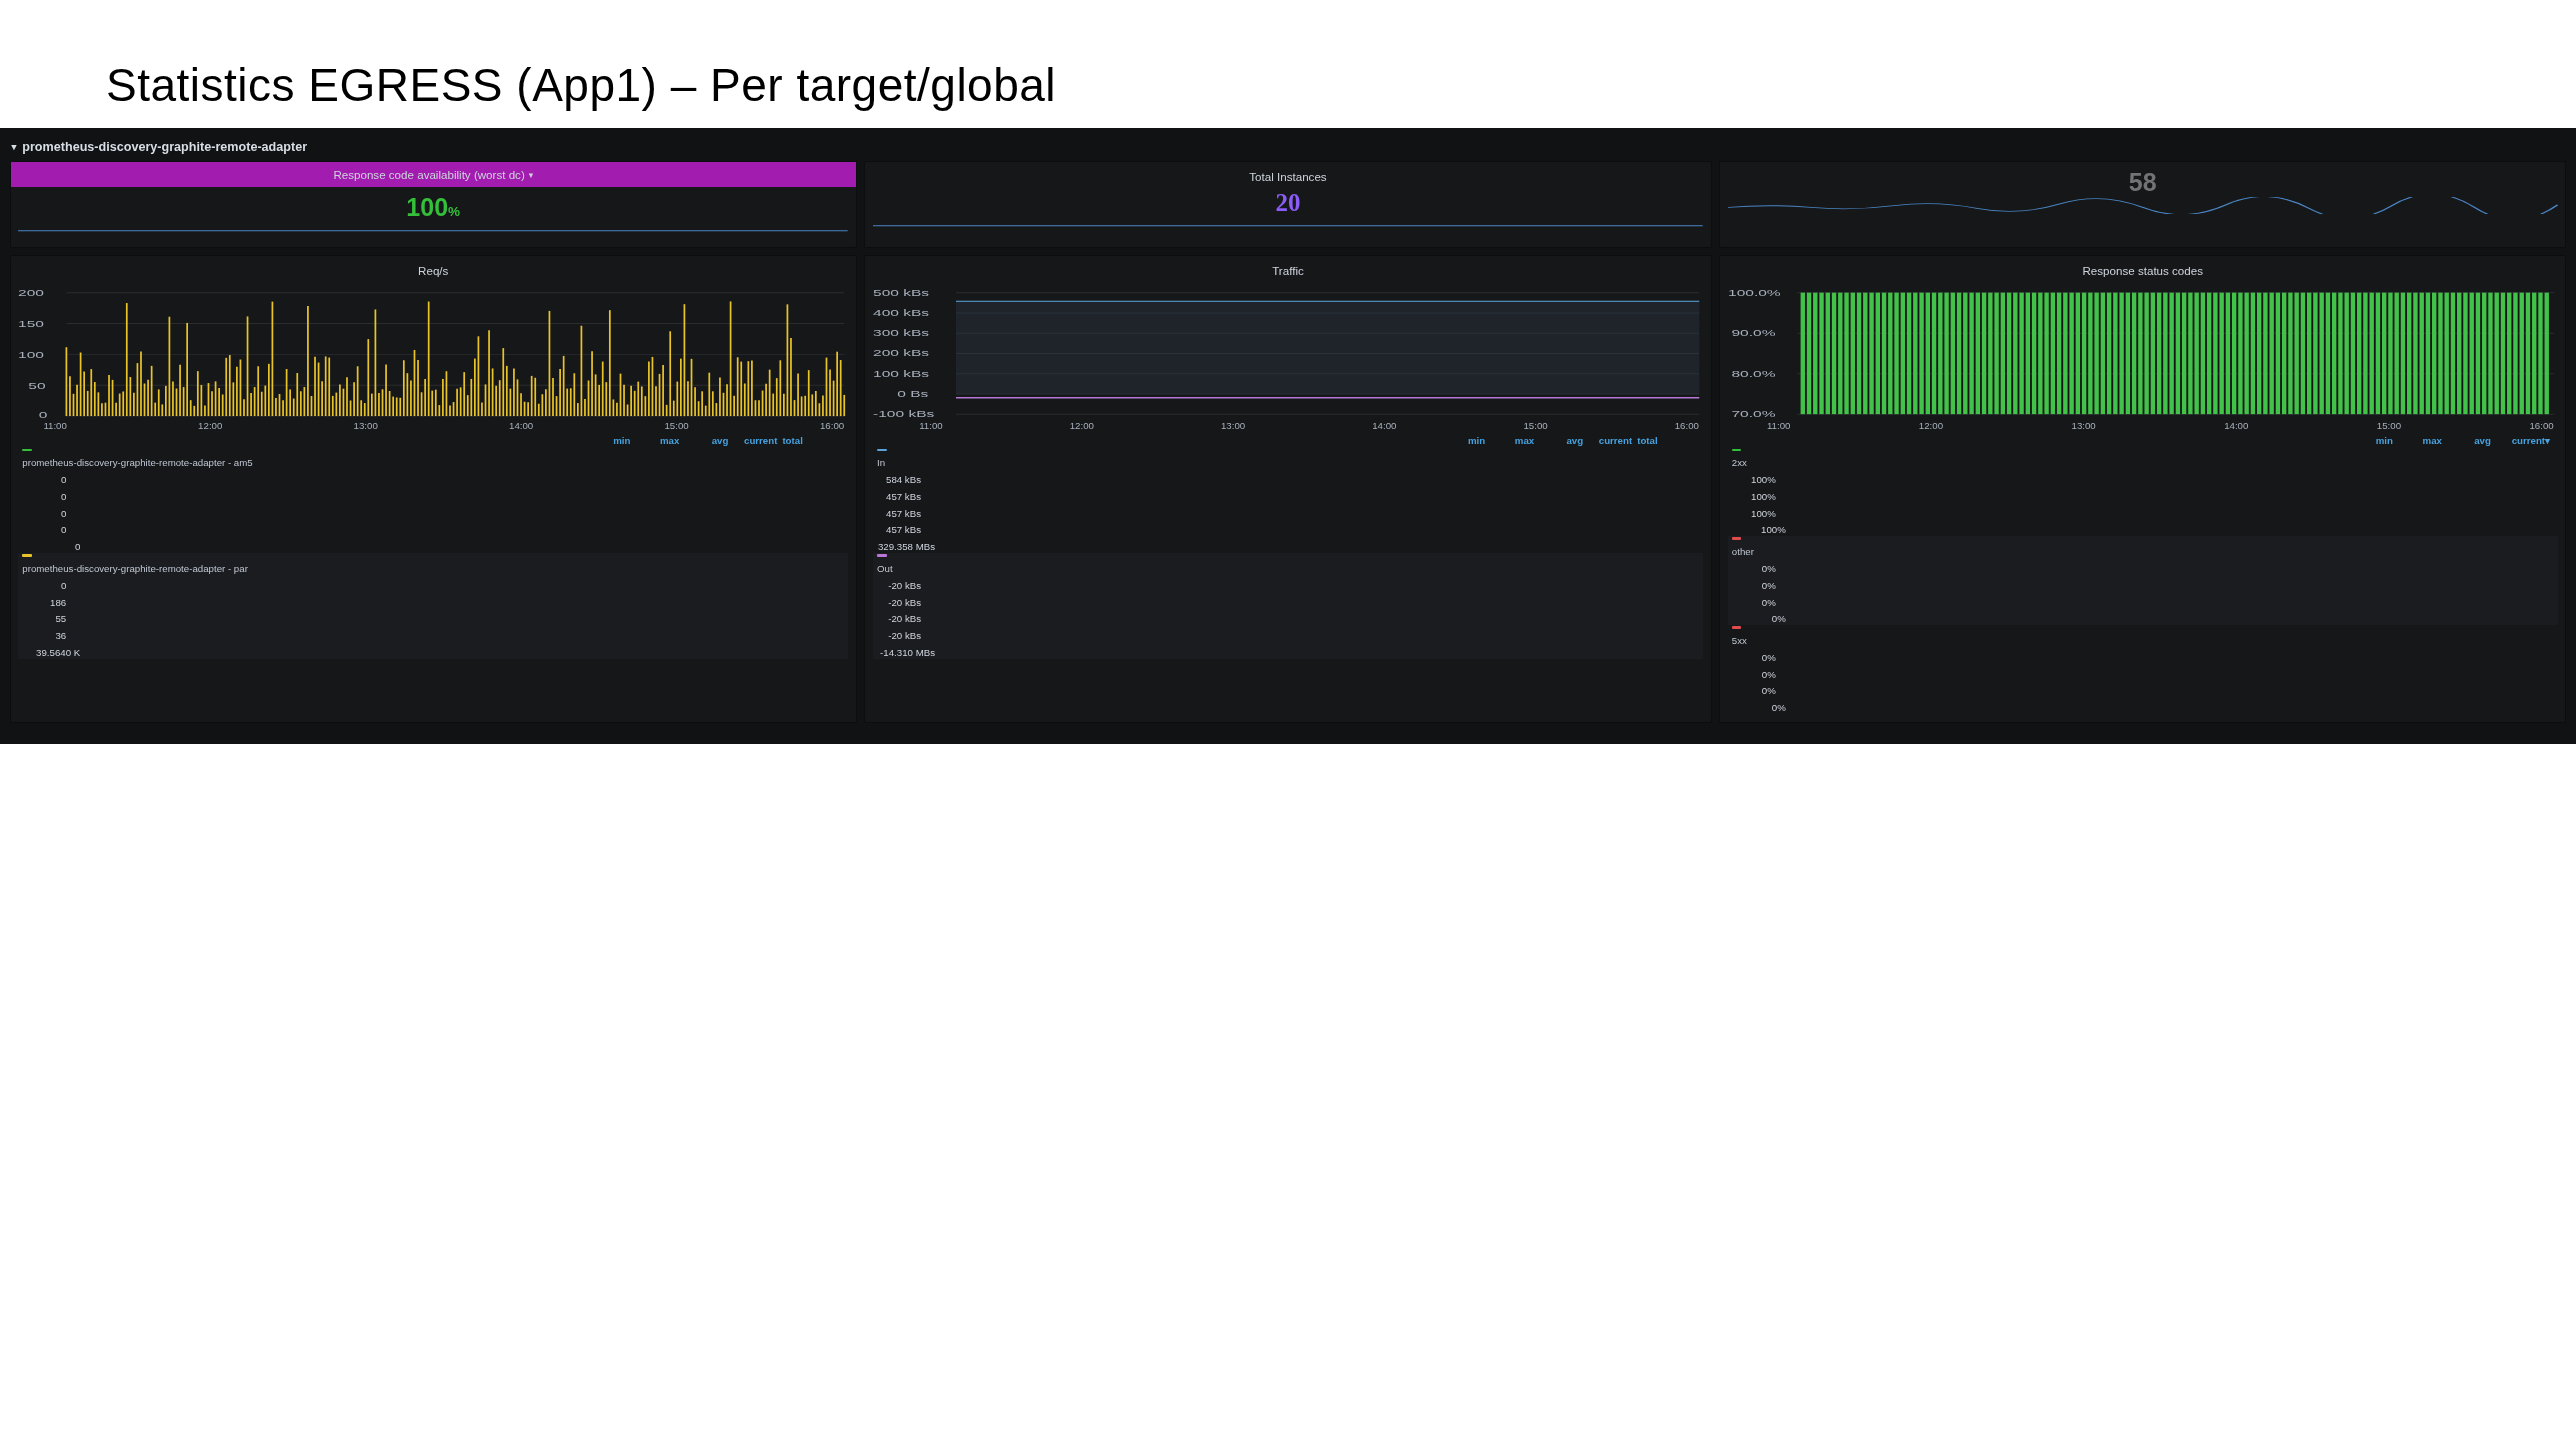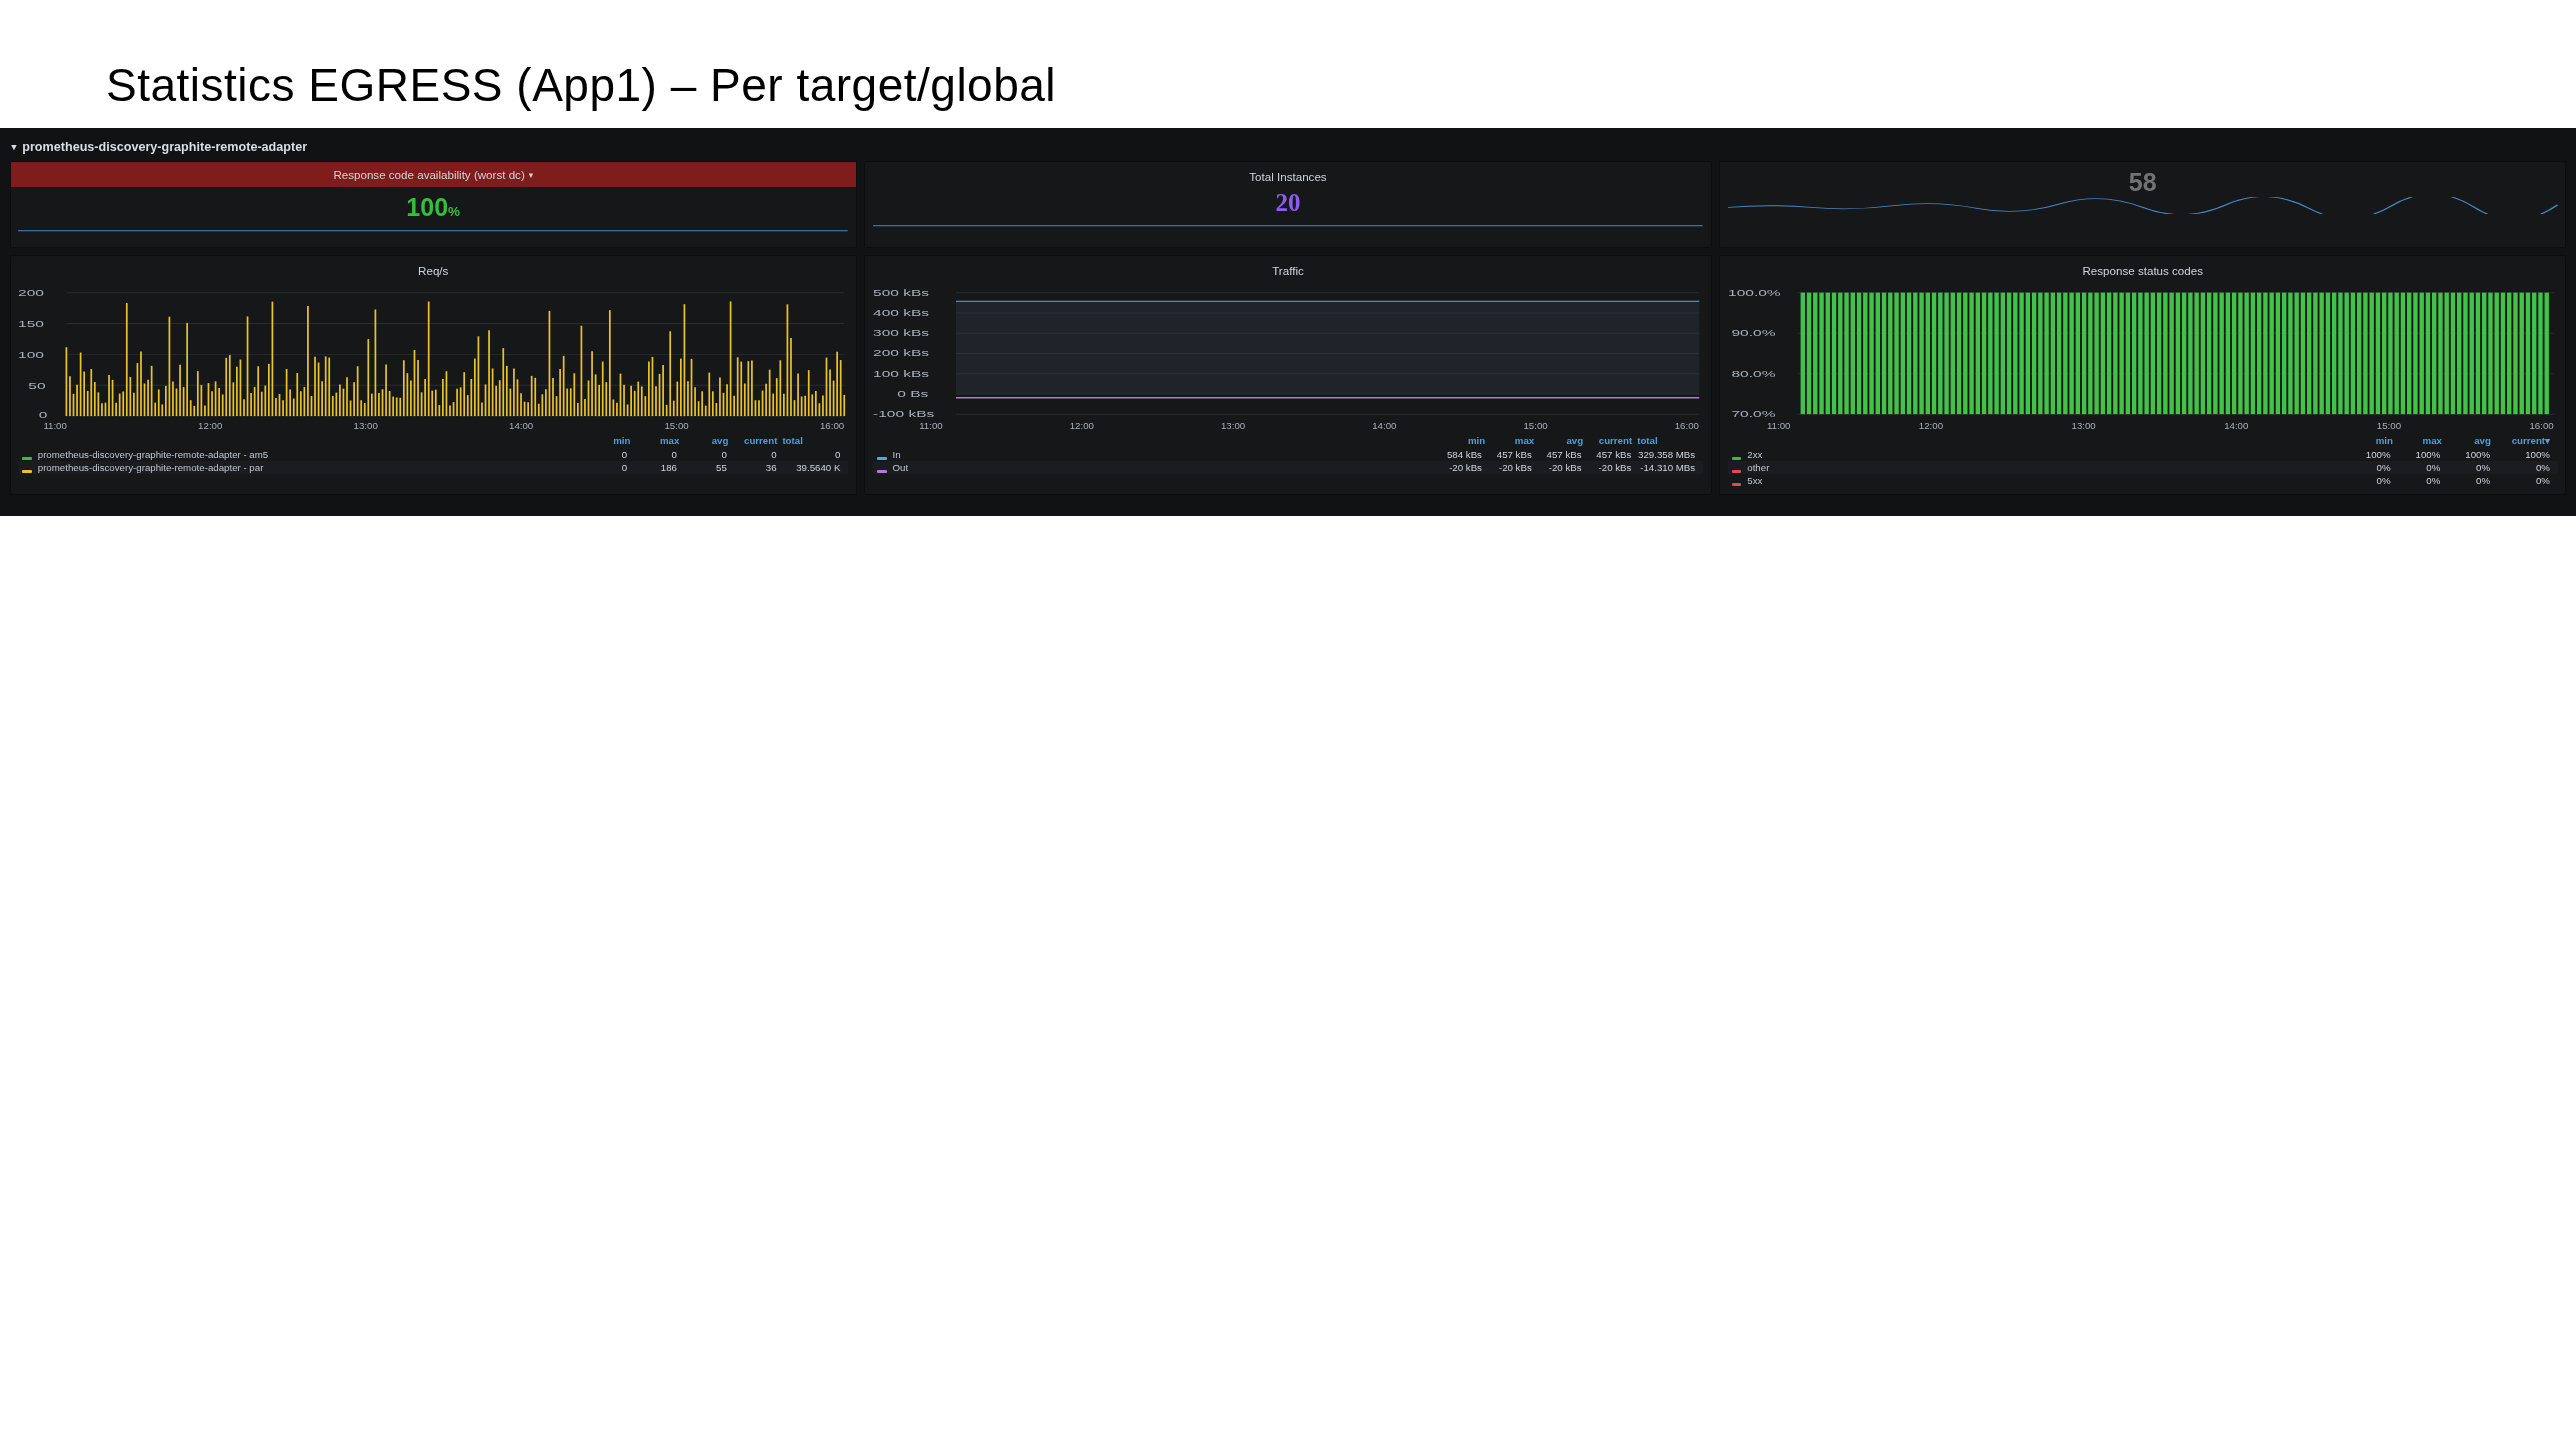--- a/index.html
+++ b/index.html
@@ -5,33 +5,33 @@
   * { box-sizing: border-box; margin: 0; padding: 0; }
   body { background: #fff; font-family: Arial, Helvetica, sans-serif; color: #222; }
   .slide-title { font-size: 46px; font-weight: 400; margin: 58px 0 16px 106px; color: #000; letter-spacing: 0.5px; }
   .dashboard { background: #111214; color: #d8dee5; padding: 7.7px 9.7px 13.5px 9.7px; width: 100%; font-size: 11.6px; }
   .row-title { display: flex; align-items: center; gap: 5.8px; padding: 3.9px 0 7.7px 1.9px; color: #d8dee5; font-size: 12.6px; font-weight: 600; }
   .row-title .chev { font-size: 9.7px; }
   .panels-row { display: grid; grid-template-columns: 1fr 1fr 1fr; gap: 7.7px; margin-bottom: 7.7px; }
   .panel { background: #161719; border: 1px solid #0c0d0e; border-radius: 1.9px; padding: 5.8px 7.7px 7.7px 7.7px; }
   .panel.stat { display: flex; flex-direction: column; align-items: stretch; min-height: 75px; }
   .panel-title { text-align: center; font-size: 11.6px; color: #cfd5de; padding: 1.9px 0 5.8px 0; }
-  .panel-title.with-drop { background: #7f1d1d; margin: -5.8px -7.7px 5.8px -7.7px; padding: 5.8px 0; display: flex; justify-content: center; align-items: center; gap: 3.9px; }
+  .panel-title.with-drop { background: #a21caf; margin: -5.8px -7.7px 5.8px -7.7px; padding: 5.8px 0; display: flex; justify-content: center; align-items: center; gap: 3.9px; }
   .big-value { text-align: center; font-size: 25px; font-weight: 700; }
   .big-value .pct { font-size: 13.5px; }
   .green-text { color: #34bf3a; }
   .spark-line { width: 100%; height: 17.4px; display: block; }
   .chart-body { position: relative; }
   .chart-svg { width: 100%; height: 135px; display:block; }
   .x-ticks { display:flex; justify-content:space-between; font-size:9.7px; color:#a7b0bc; padding: 1.9px 3.9px 0 25px; }
   .legend-header { display:flex; justify-content:flex-end; gap:5px; font-size:9.7px; color:#46a2de; padding: 3.9px 7.7px 1.9px 0; font-weight:600; }
   .legend-header span:last-child { width:58px; }
   .legend-header .col { width:44px; text-align:right; }
   .legend-rows { font-size:9.7px; }
-  .legend-row { display:flex; align-items:flex-end; gap:5.8px; padding:1px 7.7px 1px 3.9px; }
+  .legend-row { display:flex; align-items:flex-start; gap:5.8px; padding:1px 7.7px 1px 3.9px;flex-direction:column; }
   .legend-row:nth-child(even){ background:#1b1c1f; }
   .swatch { width:9.7px; height:2.9px; border-radius:1px; }
   .legend-name { flex:1; color:#bfc7d3; white-space:nowrap; overflow:hidden; text-overflow:ellipsis;}
   .legend-num { width:44px; text-align:right; color:#cfd5de; }
   .legend-total { width:58px; text-align:right; color:#cfd5de; }
   .chart-grid { shape-rendering:crispEdges; }
 </style>
 </head>
 <body>
 

